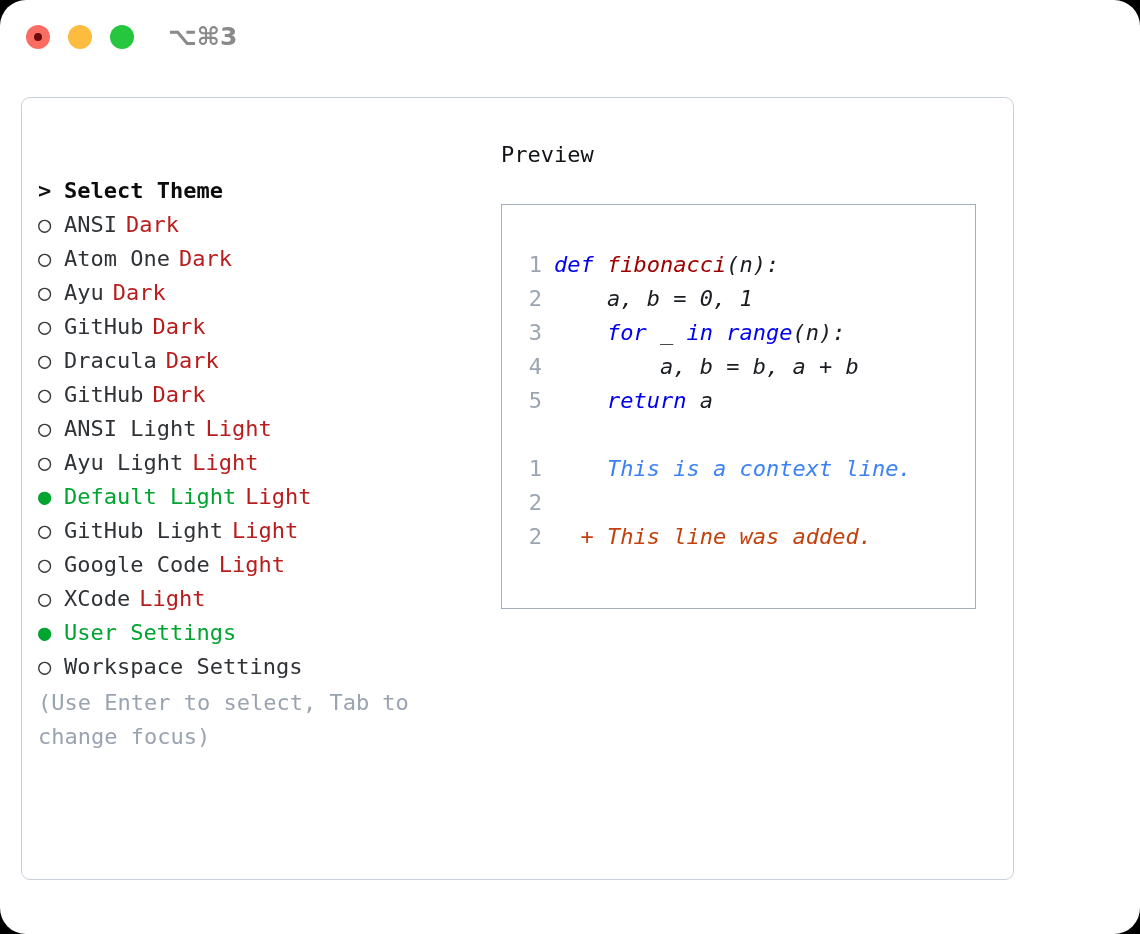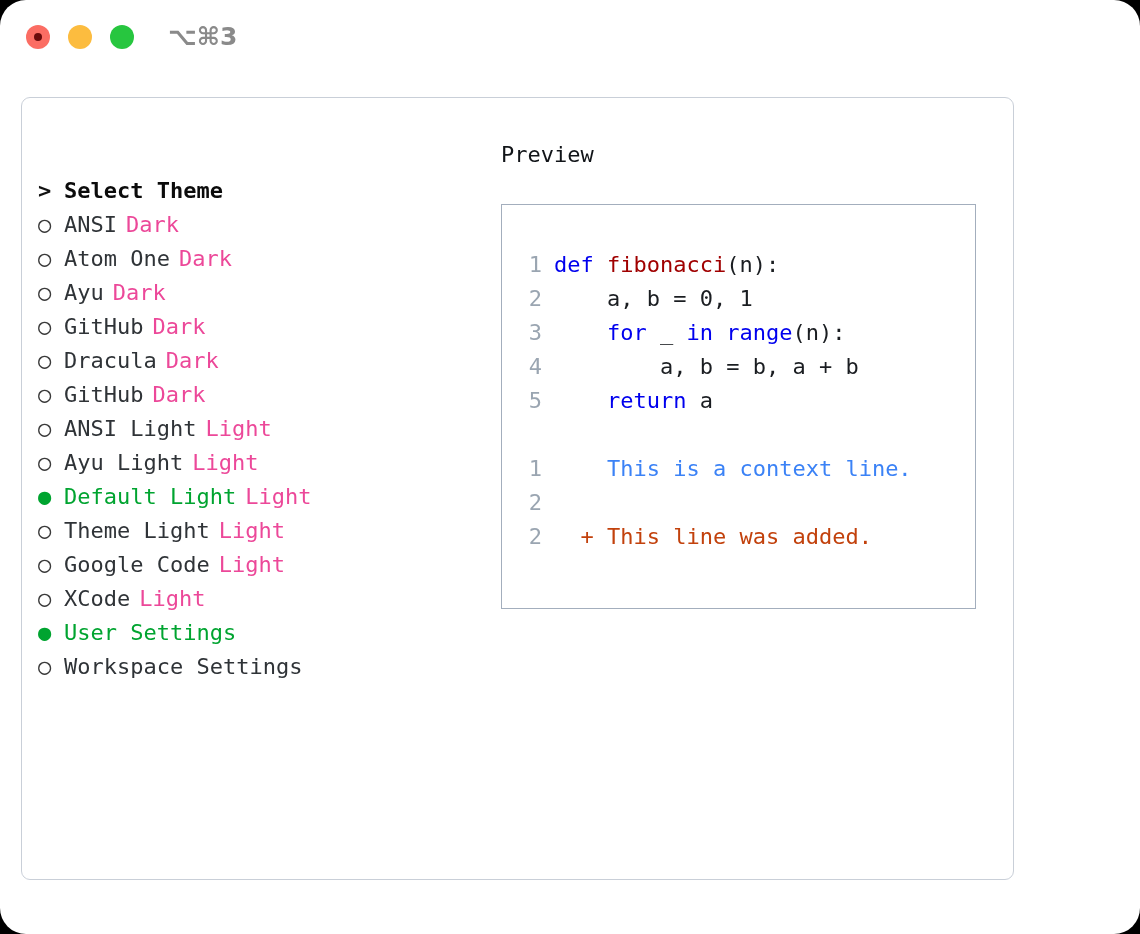--- a/index.html
+++ b/index.html
@@ -110,21 +110,21 @@
     color: #111111;
     font-weight: bold;
   }
   .label { color: #2f3337; margin-top: 36px; }
   .label.head {
     color: #0b0b0b;
     font-weight: bold;
   }
   .label.sel { color: #00a430; }
   .tag {
-    color: #ec4899;
+    color: #b91c1c;
     margin-left: 9px;
   }
 
   .section-head {
     margin-top: 32px;
   }
   .section-head .label { color: #16191c; }
 
   .hint {
     margin-top: 34px;
@@ -168,21 +168,21 @@
   }
   .lnum {
     display: inline-block;
     width: 26px;
     flex: 0 0 26px;
     text-align: right;
     color: #9aa5b1;
     margin-right: 12px;
   }
   .blank-line { height: 34px; }
-  .ctext { white-space: pre; }
+  .ctext { white-space: pre; font-style: italic; }
   .kw  { color: #0000ee; }
   .fn  { color: #a00000; }
   .pl  { color: #1a1d21; }
   .ctx { color: #3b82f6; }
   .del { color: #c40000; }
   .add { color: #c2410c; }
 </style>
 </head>
 <body>
 
@@ -247,21 +247,21 @@
             <span class="label">Ayu Light</span>
             <span class="tag">Light</span>
           </div>
           <div class="row">
             <span class="marker sel">●</span>
             <span class="label sel">Default Light</span>
             <span class="tag">Light</span>
           </div>
           <div class="row">
             <span class="marker">○</span>
-            <span class="label">Theme Light</span>
+            <span class="label">GitHub Light</span>
             <span class="tag">Light</span>
           </div>
           <div class="row">
             <span class="marker">○</span>
             <span class="label">Google Code</span>
             <span class="tag">Light</span>
           </div>
           <div class="row">
             <span class="marker">○</span>
             <span class="label">XCode</span>
@@ -274,20 +274,21 @@
           <div class="row">
             <span class="marker sel">●</span>
             <span class="label sel">User Settings</span>
           </div>
           <div class="row">
             <span class="marker">○</span>
             <span class="label">Workspace Settings</span>
           </div>
         </div>
 
+      <div class="hint">(Use Enter to select, Tab to change focus)</div>
     </div>
 
     <div class="right-col">
       <div class="preview-title">Preview</div>
       <div class="preview-panel">
         <div class="code">
           <div id="code-lines">
               <div class="cline"><span class="lnum">1</span><span class="ctext"><span class="kw">def </span><span class="fn">fibonacci</span><span class="pl">(n):</span></span></div>
               <div class="cline"><span class="lnum">2</span><span class="ctext"><span class="pl">    a, b = 0, 1</span></span></div>
               <div class="cline"><span class="lnum">3</span><span class="ctext"><span class="pl">    </span><span class="kw">for</span><span class="pl"> _ </span><span class="kw">in</span><span class="pl"> </span><span class="kw">range</span><span class="pl">(n):</span></span></div>

